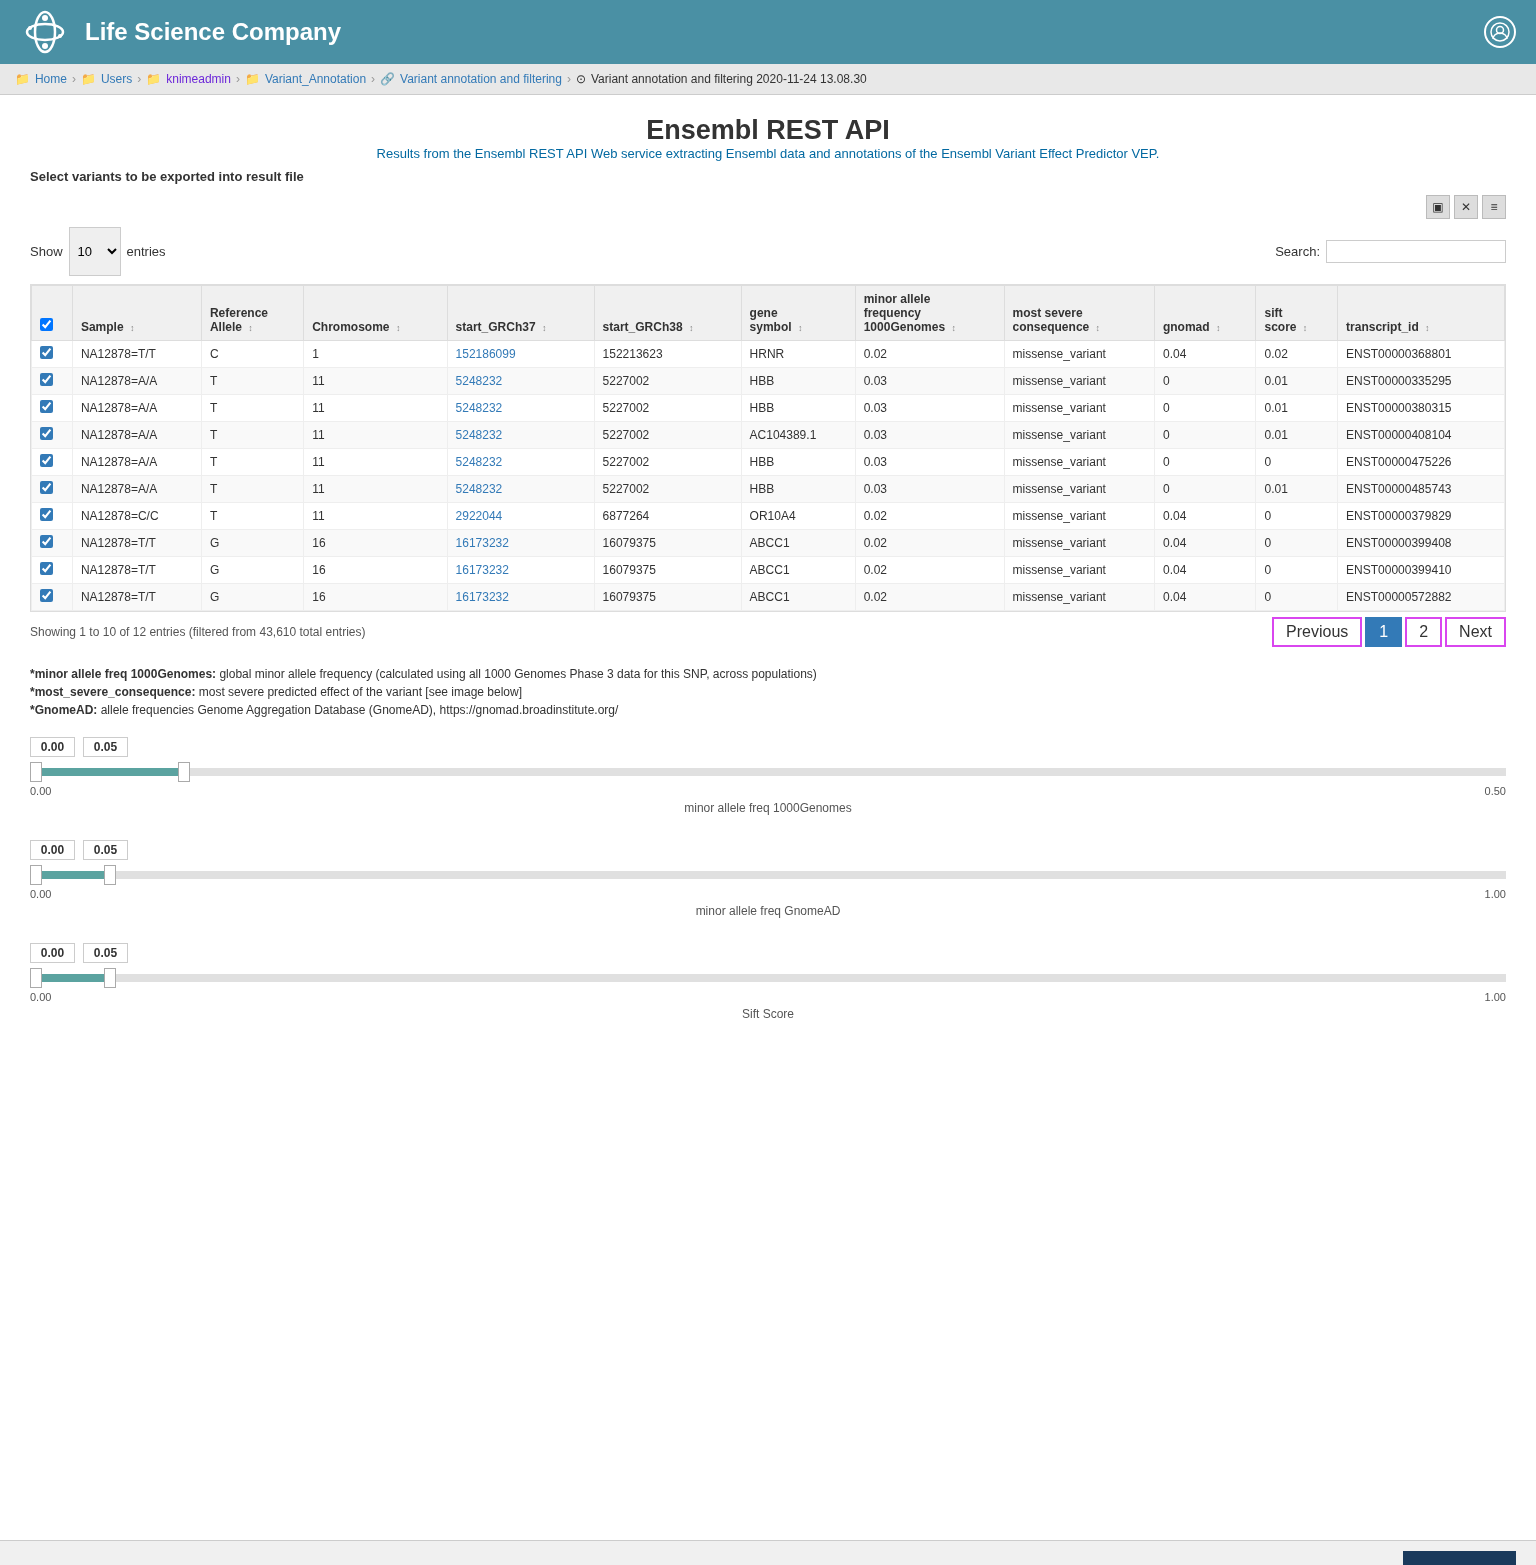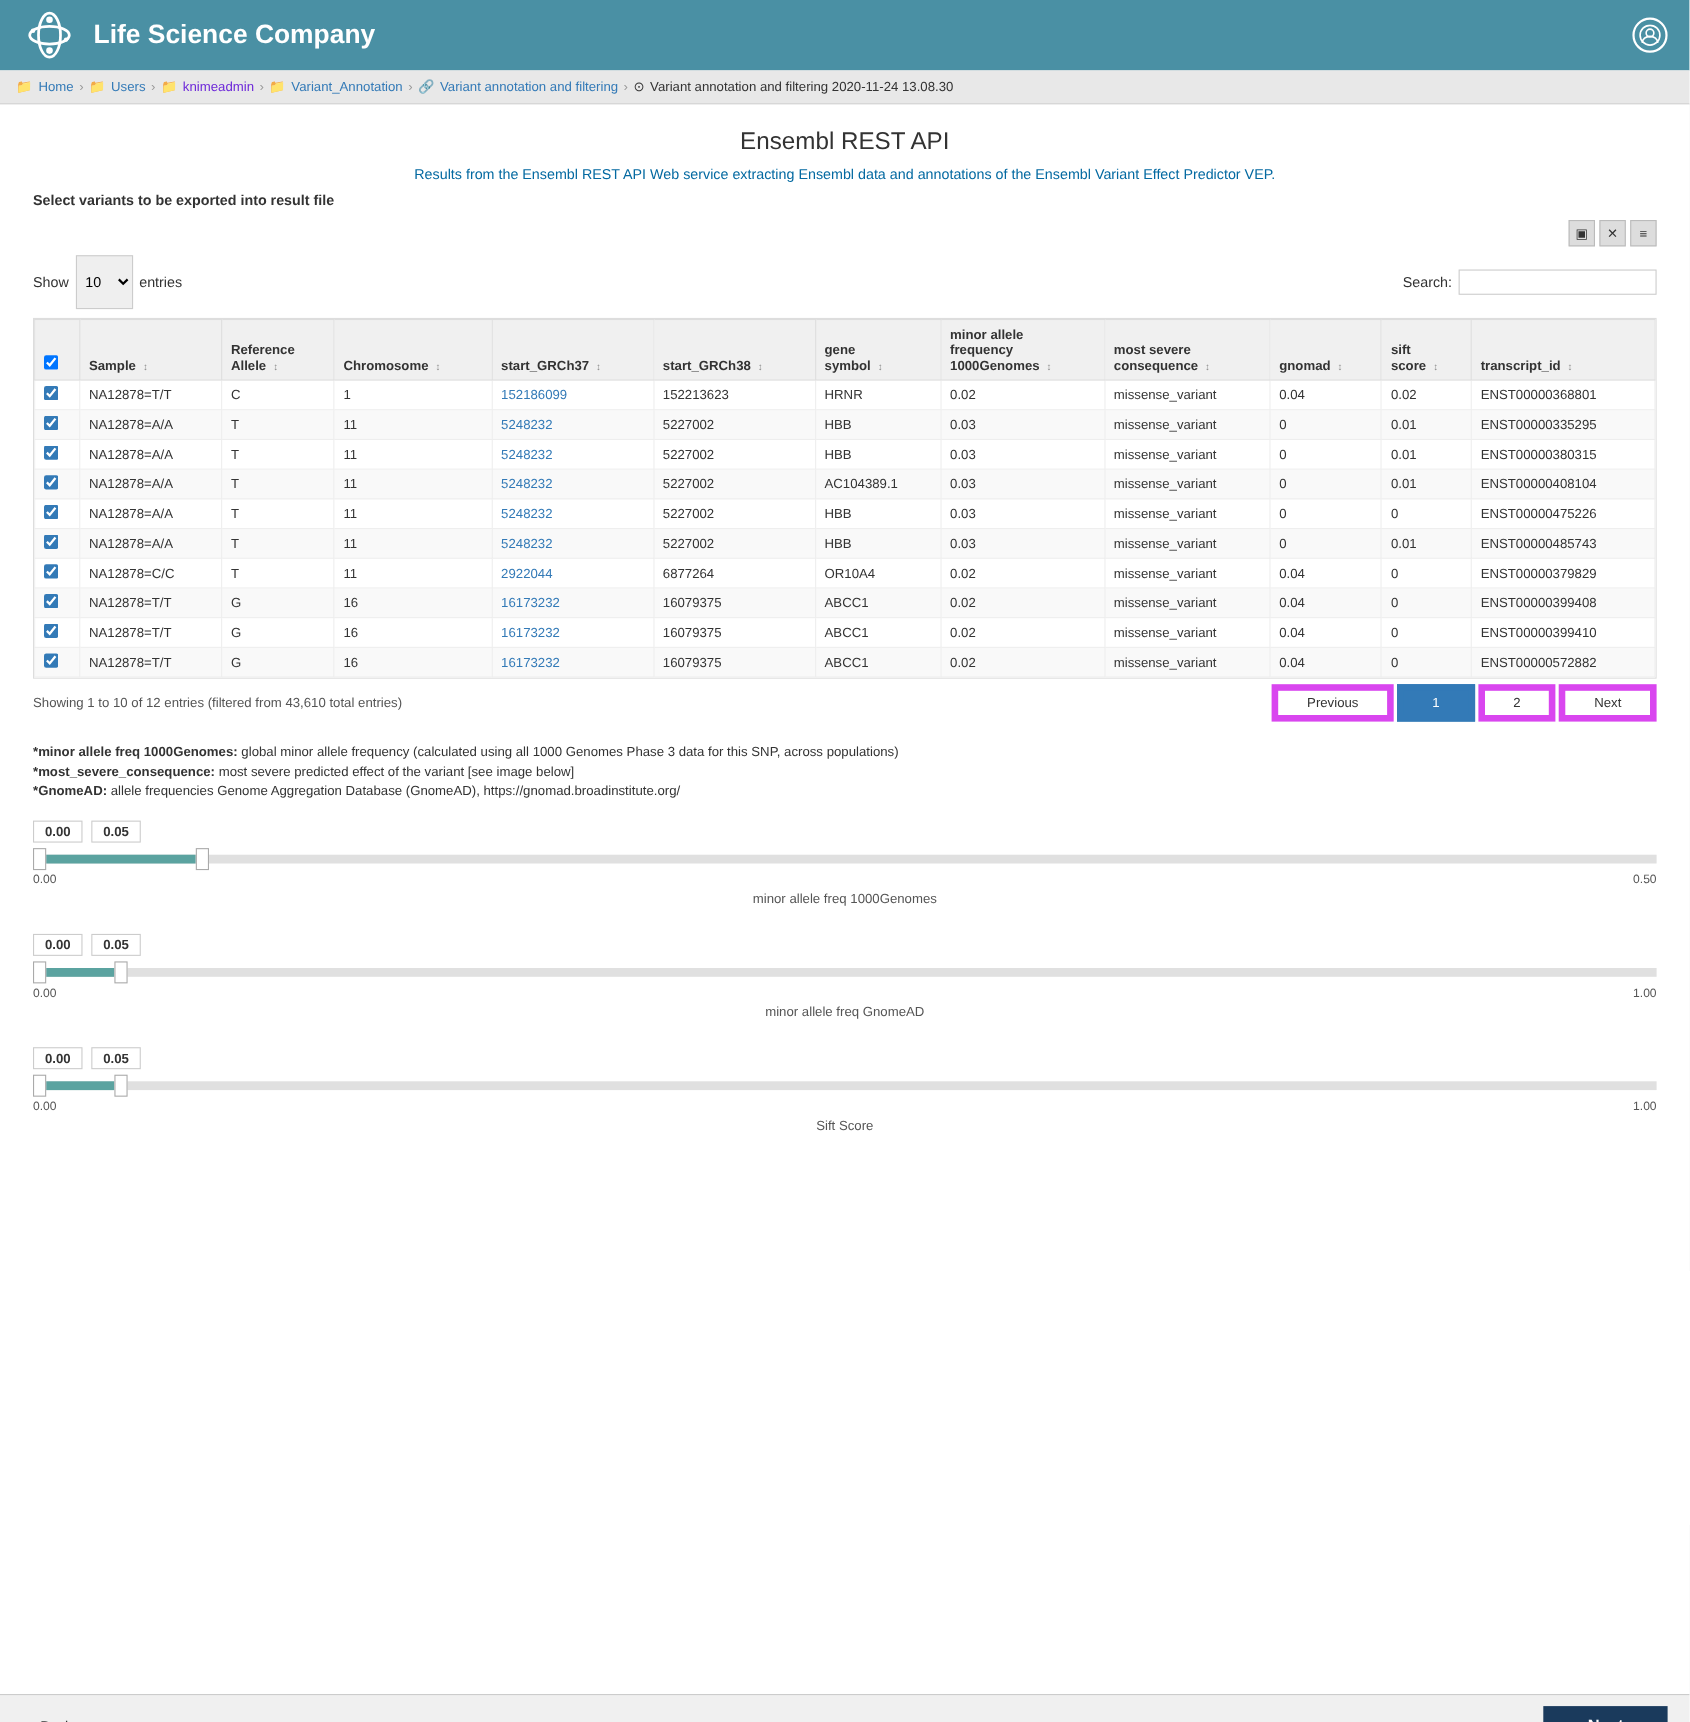--- a/index.html
+++ b/index.html
@@ -51,23 +51,23 @@
 
     
     .main-content {
       padding: 20px 30px;
       background: white;
       min-height: calc(100vh - 120px);
     }
 
     .page-title {
       text-align: center;
-      font-size: 22px;
-      font-weight: normal;
-      margin-bottom: 10px;
+      font-size: 27px;
+      font-weight: bold;
+      margin-bottom: 0;
     }
     .page-subtitle {
       text-align: center;
       font-size: 13px;
       margin-bottom: 8px;
       color: #0369a1;
     }
     .page-instruction {
       font-size: 13px;
       font-weight: bold;
@@ -177,25 +177,25 @@
       margin-top: 5px;
       margin-bottom: 20px;
     }
     .table-info { font-size: 12px; color: #555; }
     .pagination {
       display: flex;
       align-items: center;
       gap: 3px;
     }
     .pagination-btn {
-      padding: 4px 26px;
-      border: 6px solid #d946ef;
+      padding: 4px 12px;
+      border: 2px solid #d946ef;
       background: white;
       cursor: pointer;
-      font-size: 12px;
+      font-size: 16px;
       color: #333;
     }
     .pagination-btn.active {
       background: #337ab7;
       color: white;
       border-color: #337ab7;
     }
 
     
     .footnotes {

